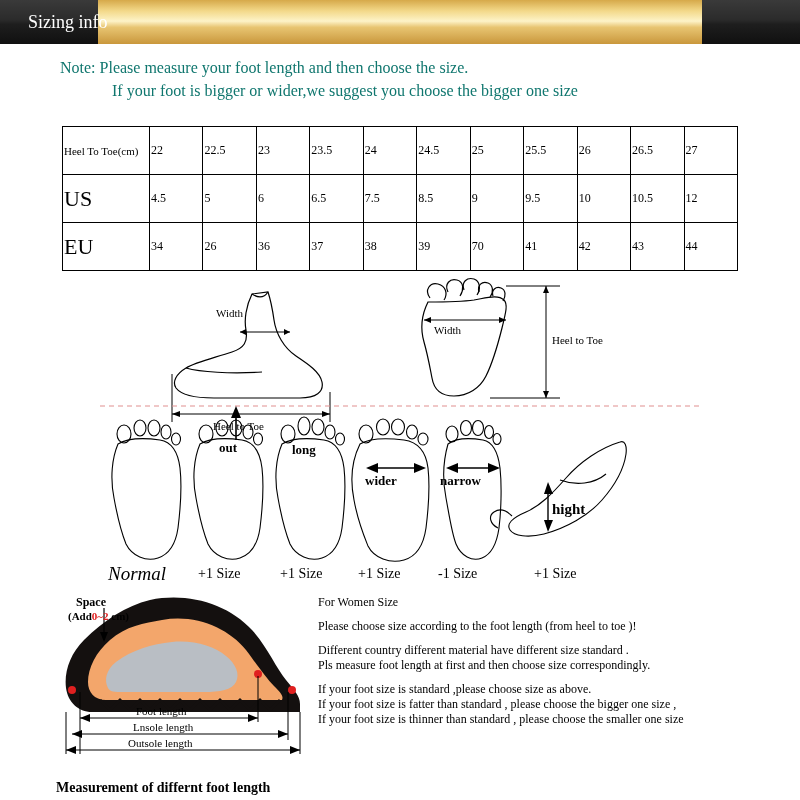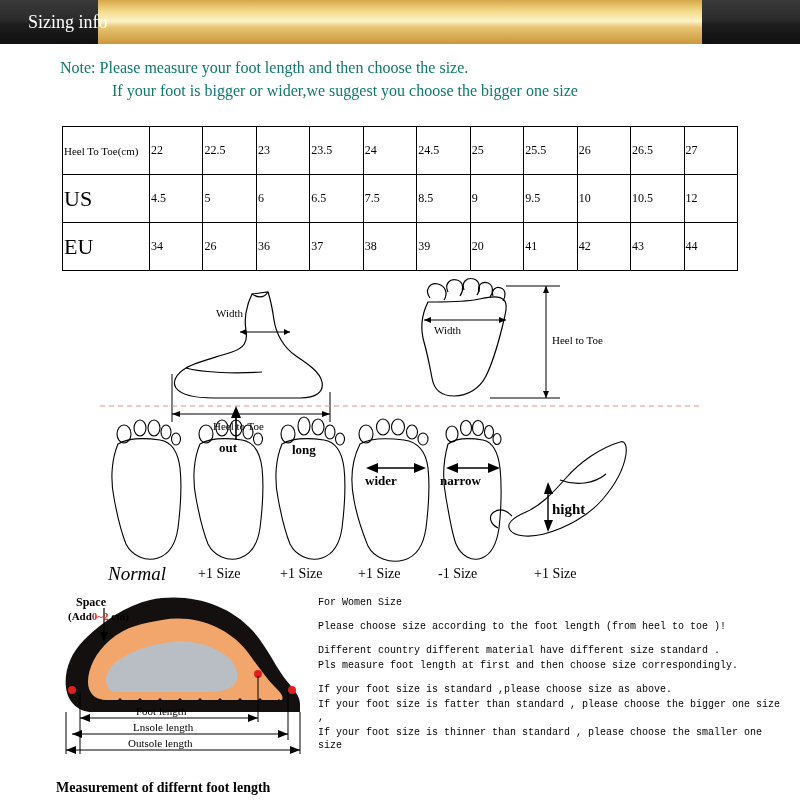--- a/index.html
+++ b/index.html
@@ -133,24 +133,24 @@
     font-size: 14px;
     font-weight: bold;
     font-family: "Liberation Serif", serif;
     color: #000000;
   }
   .text-block {
     position: absolute;
     left: 318px;
     top: 596px;
     width: 470px;
-    font-size: 10px;
+    font-size: 12px;
     line-height: 13px;
     color: #000000;
-    font-family: Liberation Mono, monospace;
+    font-family: Liberation Serif, serif;
   }
   .text-block p {
     margin: 0 0 11px 0;
   }
   .text-block p.tight {
     margin: 0 0 2px 0;
   }
 </style>
 </head>
 <body>
@@ -196,21 +196,21 @@
       <td class="cell">12</td>
     </tr>
     <tr>
       <td class="rowhead">EU</td>
       <td class="cell">34</td>
       <td class="cell">26</td>
       <td class="cell">36</td>
       <td class="cell">37</td>
       <td class="cell">38</td>
       <td class="cell">39</td>
-      <td class="cell">20</td>
+      <td class="cell">70</td>
       <td class="cell">41</td>
       <td class="cell">42</td>
       <td class="cell">43</td>
       <td class="cell">44</td>
     </tr>
   </tbody>
 </table>
 
 <div class="diagrams">
   <svg width="800" height="312" viewBox="0 0 800 312" xmlns="http://www.w3.org/2000/svg">

